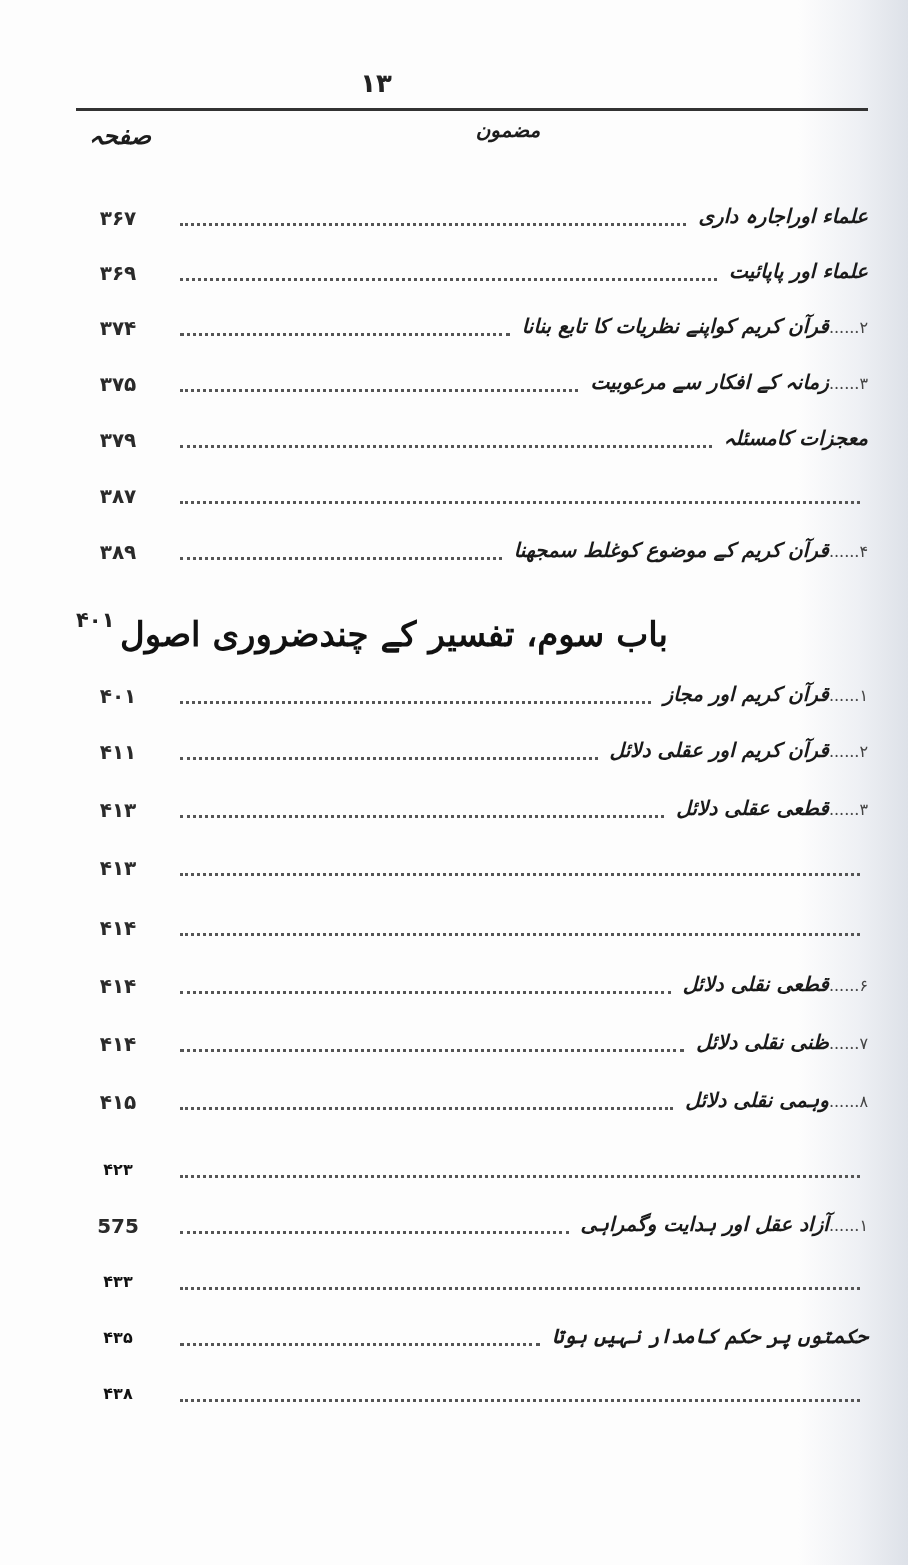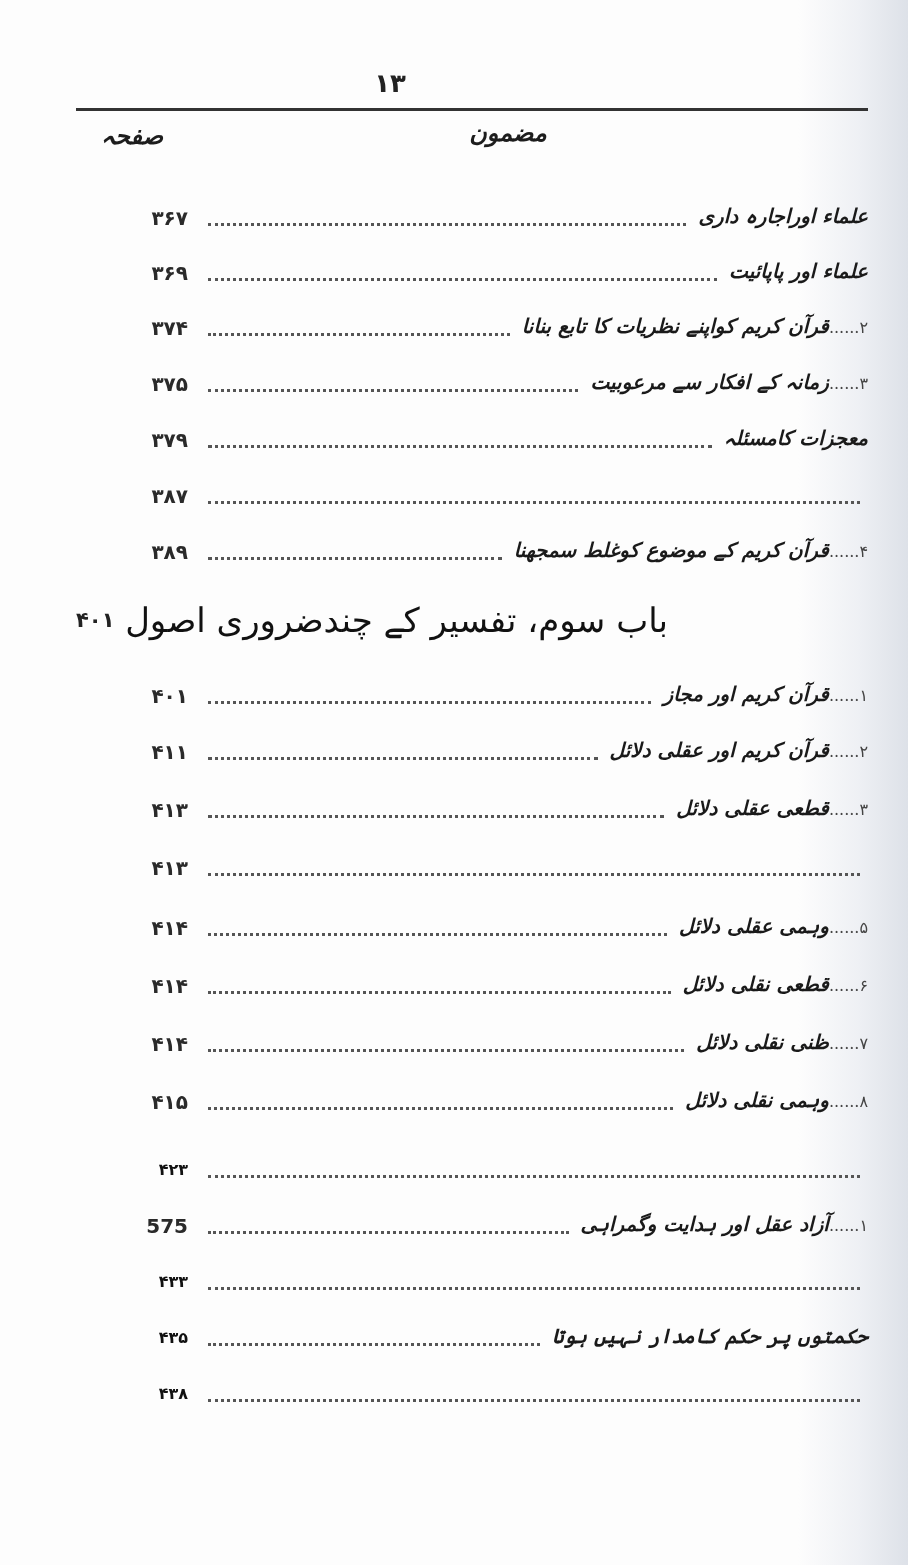--- a/index.html
+++ b/index.html
@@ -21,21 +21,20 @@
     }
     .page-number {
       position: absolute;
       top: 68px;
       left: 0; width: 752px;
       text-align: center;
       font-size: 26px;
       font-weight: bold;
       color: #222;
       direction: rtl;
-      padding-left: 14px;
     }
     .top-rule {
       position: absolute;
       top: 108px;
       left: 76px;
       width: 792px;
       height: 3px;
       background: #333;
     }
     .col-headers {
@@ -47,26 +46,26 @@
       direction: rtl;
     }
     .hdr-topic {
       position: absolute;
       right: 250px;
       top: 0;
       width: 220px;
       text-align: center;
       font-family: "DejaVu Serif", serif;
       font-style: italic;
-      font-size: 24px;
+      font-size: 20px;
       font-weight: bold;
     }
     .hdr-page {
       position: absolute;
-      left: 16px;
+      left: 4px;
       top: 4px;
       width: 80px;
       text-align: center;
       font-family: Liberation Serif, serif;
       font-style: italic;
       font-size: 24px;
       font-weight: bold;
     }
     .toc {
       position: absolute;
@@ -101,44 +100,43 @@
     }
     .toc-leader {
       flex: 1;
       height: 2px;
       margin: 0 8px 10px 20px;
       border-bottom: 3px dotted #555;
     }
     .toc-page {
       width: 84px;
       flex: none;
-      text-align: right;
+      text-align: center;
       direction: ltr;
       font-family: "DejaVu Sans", sans-serif;
       font-weight: bold;
       font-size: 20px;
       line-height: 36px;
       color: #2a2a2a;
-      margin-left: 28px;
     }
     .toc-page.heavy { font-size: 16px; color: #111; }
     .chapter-row {
       position: absolute;
       left: 0;
       width: 792px;
       height: 60px;
       direction: rtl;
     }
     .chapter-title {
       position: absolute;
       right: 200px;
-      top: 0;
+      top: 14px;
       font-family: "DejaVu Serif", serif;
       font-size: 34px;
-      font-weight: normal;
+      font-weight: bold;
       white-space: nowrap;
       color: #111;
       text-align: right;
     }
     .chapter-page {
       position: absolute;
       left: 0;
       top: 8px;
       width: 84px;
       text-align: left;
@@ -226,21 +224,20 @@
     <span class="toc-leader"></span>
     <span class="toc-page">۴۱۳</span>
   </div>
 
   <div class="toc-row" style="top:650px">
     <span class="toc-leader"></span>
     <span class="toc-page">۴۱۳</span>
   </div>
 
   <div class="toc-row" style="top:710px">
-    <span class="toc-title"><span class="num">۵......</span><span>وہمی عقلی دلائل</span></span>
     <span class="toc-leader"></span>
     <span class="toc-page">۴۱۴</span>
   </div>
 
   <div class="toc-row" style="top:768px">
     <span class="toc-title"><span class="num">۶......</span><span>قطعی نقلی دلائل</span></span>
     <span class="toc-leader"></span>
     <span class="toc-page">۴۱۴</span>
   </div>
 

